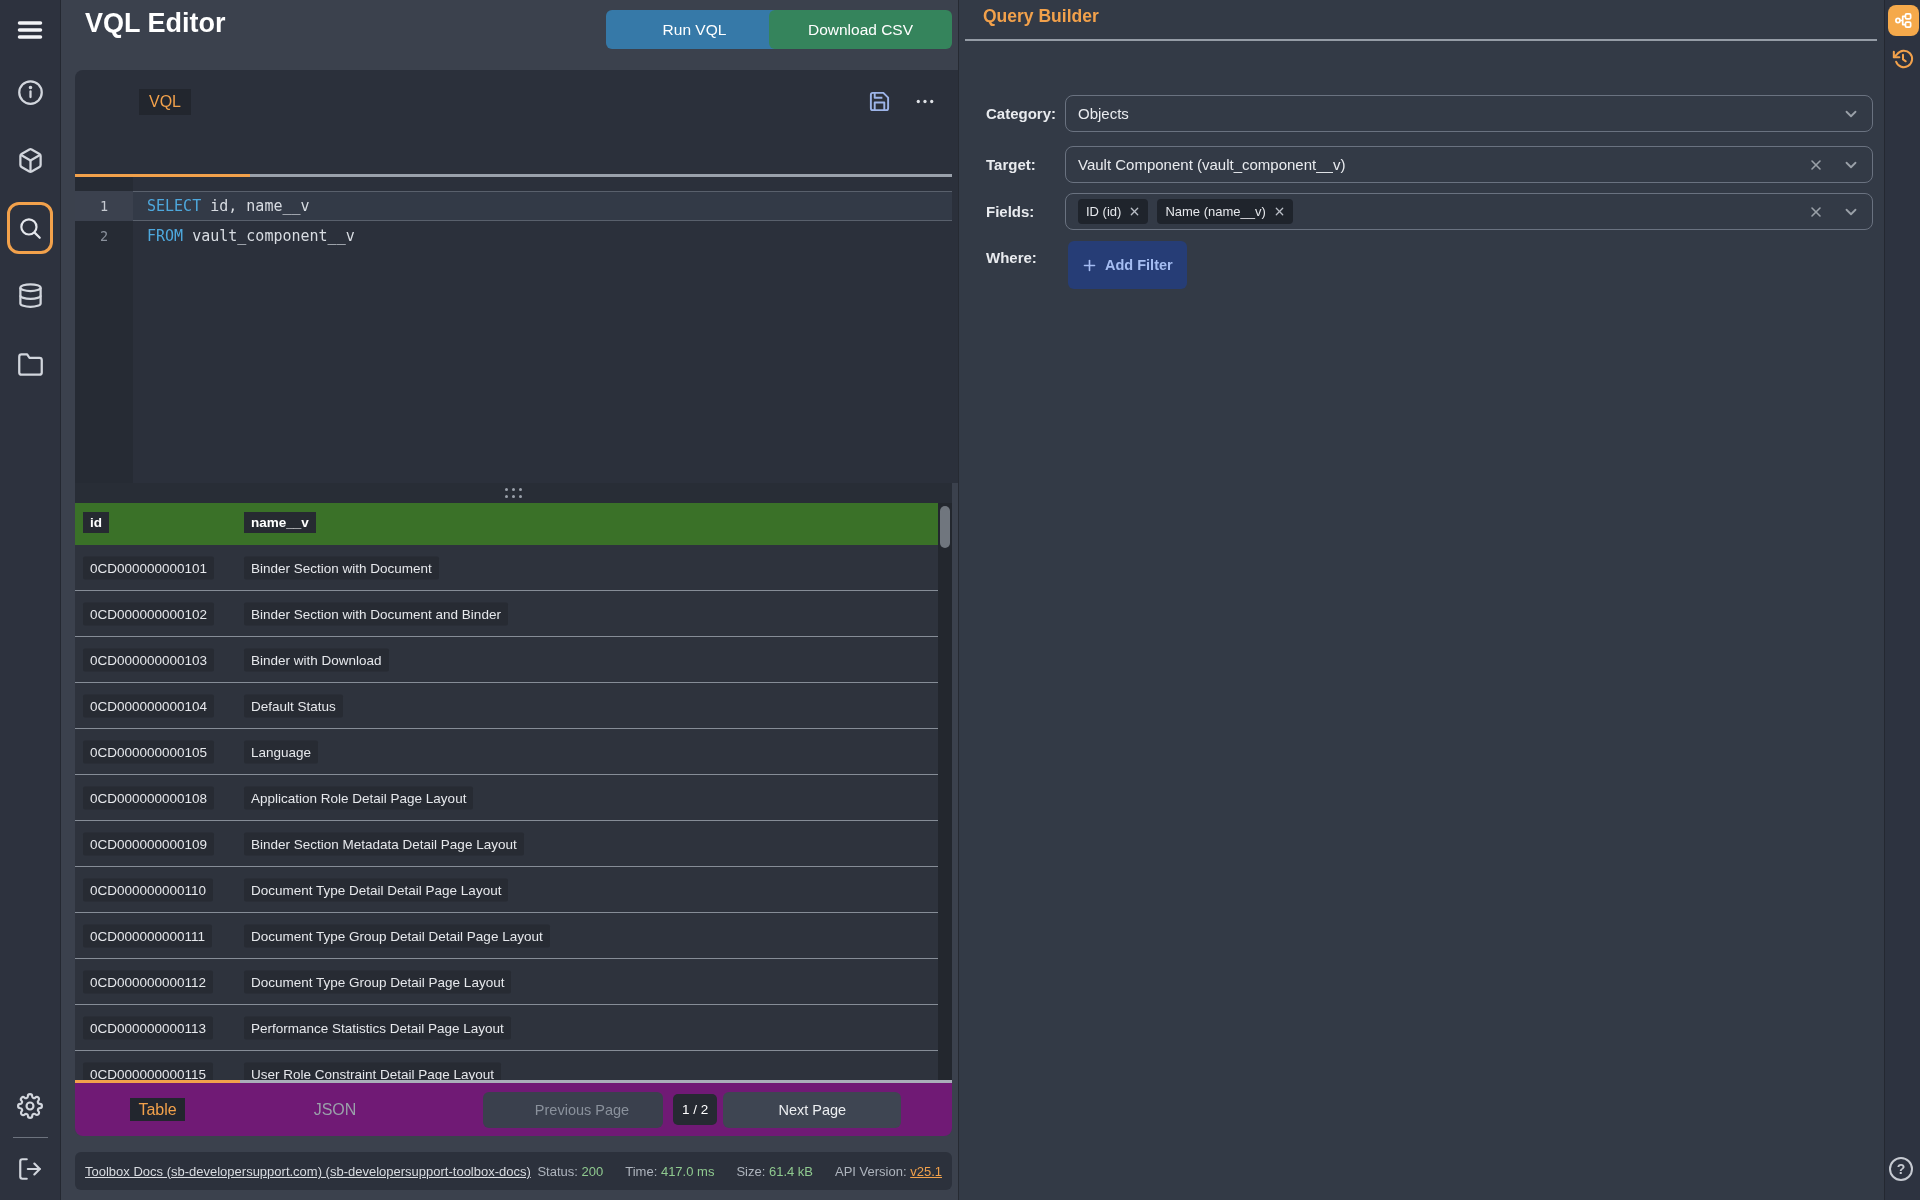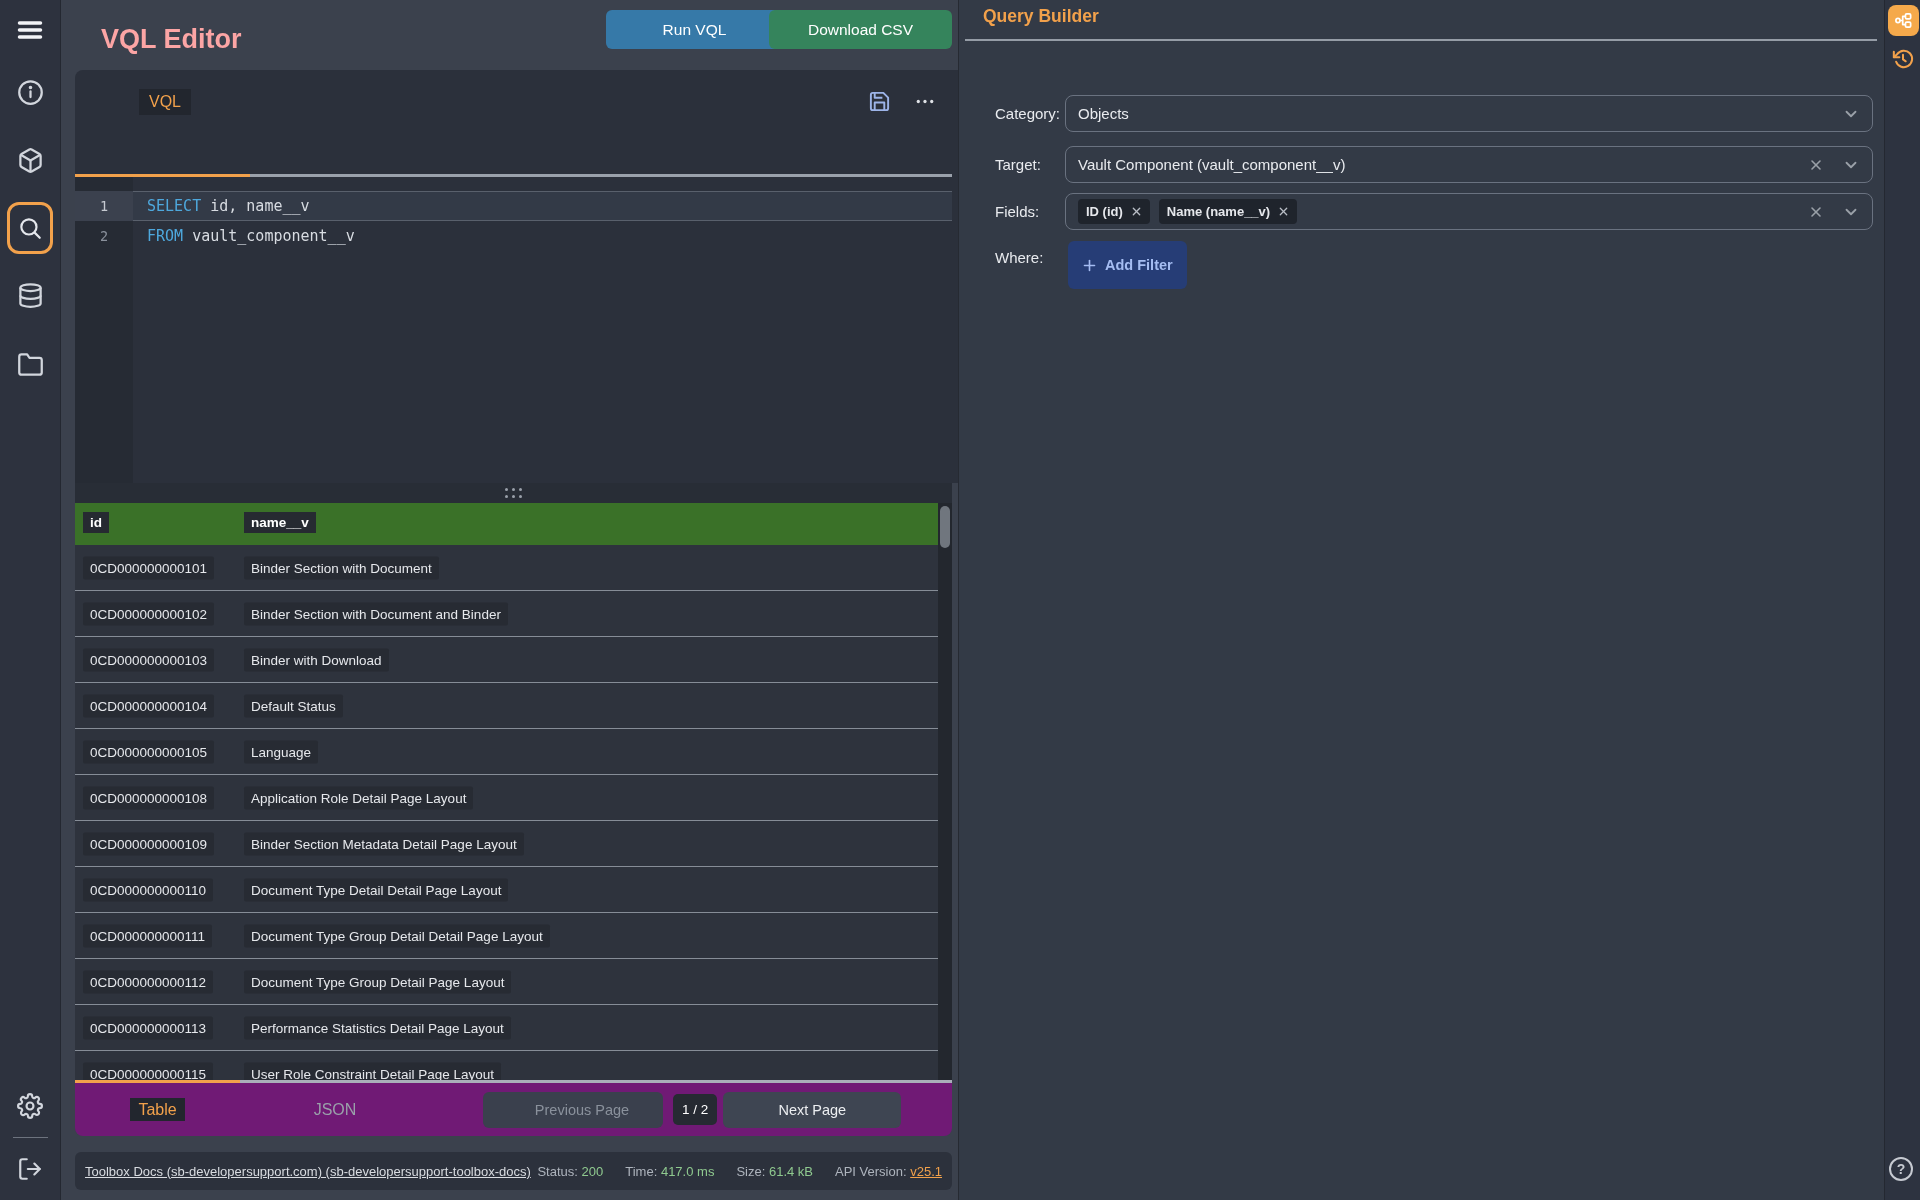--- a/index.html
+++ b/index.html
@@ -15,21 +15,21 @@
   .sb-info{top:70px;}
   .sb-package{top:138px;}
   .sb-search{left:7px;top:202px;width:46px;height:52px;border:3px solid #f2a14b;border-radius:12px;box-sizing:border-box;}
   .sb-db{top:273px;}
   .sb-folder{top:342px;}
   .sb-gear{top:1084px;}
   .sb-divider{position:absolute;left:13px;top:1137px;width:35px;height:1px;background:#6d737e;}
   .sb-logout{top:1147px;}
 
   
-  .page-title{position:absolute;left:85px;top:8px;margin:16px;font-size:27px;font-weight:bold;color:#fca5a5;}
+  .page-title{position:absolute;left:85px;top:8px;margin:0;font-size:27px;font-weight:bold;color:#ffffff;}
   .btn{position:absolute;top:10px;height:39px;border:none;border-radius:6px;color:#fff;font-size:15.5px;cursor:pointer;}
   .btn.run{left:588px;width:177px;background:#3679a8;margin-left:18px;}
   .btn.csv{left:769px;width:183px;background:#35845c;}
 
   
   .editor-panel{position:absolute;left:75px;top:70px;width:877px;height:413px;background:#2b303b;border-radius:8px 8px 0 0;padding-left:40px;}
   .tab-vql{position:absolute;left:64px;top:19px;background:#22262e;color:#f2a14b;font-size:16px;padding:4px 10px;cursor:pointer;}
   .icon-btn{position:absolute;top:20px;background:none;border:none;cursor:pointer;padding:0;}
   .icon-btn.save{left:793px;color:#9db4e8;}
   .icon-btn.more{left:838px;color:#dfe2e7;}
@@ -84,29 +84,29 @@
   .stats{margin-left:auto;display:flex;gap:22px;align-items:center;}
   .lbl{color:#aeb4bd;}
   .val{color:#8fc98f;}
   a.val.api{color:#f2a14b;text-decoration:underline;cursor:pointer;}
 
   
   .qb{position:absolute;left:958px;top:0;width:926px;height:1200px;background:#333a46;border-left:1px solid #262a32;box-sizing:border-box;}
   .qb-title{position:absolute;left:24px;top:6px;margin:0;font-size:17.5px;font-weight:bold;color:#f2a14b;}
   .qb-divider{position:absolute;left:6px;top:39px;width:912px;height:2px;background:#959ca6;}
   .build{position:absolute;left:22px;top:53px;width:892px;height:31px;background:#f5a94b;color:#fff;font-weight:bold;font-size:15px;border:none;border-radius:6px;cursor:pointer;}
-  .qlabel{position:absolute;left:36px;font-weight:normal;font-size:15px;color:#e9ebef;}
+  .qlabel{position:absolute;left:27px;font-weight:bold;font-size:15px;color:#e9ebef;}
   .lb-cat{top:105px;} .lb-target{top:156px;} .lb-fields{top:203px;} .lb-where{top:249px;}
   .select{position:absolute;left:106px;width:808px;height:37px;border:1px solid #6a7280;border-radius:8px;box-sizing:border-box;display:flex;align-items:center;padding:0 12px;cursor:pointer;font-size:15px;color:#e9ebef;}
   .sel-cat{top:95px;} .sel-target{top:146px;} .sel-fields{top:193px;}
   .chev{margin-left:auto;color:#9aa0a8;display:flex;cursor:pointer;}
   .clear{margin-left:auto;color:#9aa0a8;display:flex;cursor:pointer;}
   .clear + .chev{margin-left:18px;}
   .chips{display:flex;align-items:center;}
-  .chip{background:#1f242c;border-radius:4px;padding:5px 8px;display:flex;align-items:center;gap:8px;font-size:13px;color:#e6e8ec;margin-right:9px;font-weight:bold;}
+  .chip{background:#1f242c;border-radius:4px;padding:5px 8px;display:flex;align-items:center;gap:8px;font-size:13px;color:#e6e8ec;margin-right:9px;}
   .chip .x{color:#b9bec6;display:flex;cursor:pointer;}
   .addfilter{position:absolute;left:109px;top:241px;height:48px;padding:0 14px;background:#263d76;color:#a5bdf2;border:none;border-radius:6px;font-size:14.5px;font-weight:bold;display:flex;align-items:center;gap:8px;cursor:pointer;}
 
   
   .mini{position:absolute;left:1884px;top:0;width:36px;height:1200px;background:#2d3340;border-left:1px solid #242831;box-sizing:border-box;}
   .flow{position:absolute;left:3px;top:5px;width:31px;height:31px;background:#f5a94b;border:none;border-radius:8px;display:flex;align-items:center;justify-content:center;color:#fff;cursor:pointer;padding:0;}
   .hist{position:absolute;left:7px;top:48px;background:none;border:none;color:#f2a14b;cursor:pointer;padding:0;}
   .help{position:absolute;left:4px;top:1157px;width:24px;height:24px;background:none;border:2px solid #c6cad1;border-radius:50%;color:#c6cad1;font-size:14px;font-weight:bold;display:flex;align-items:center;justify-content:center;cursor:pointer;box-sizing:border-box;padding:0;}
 </style>
 </head>

